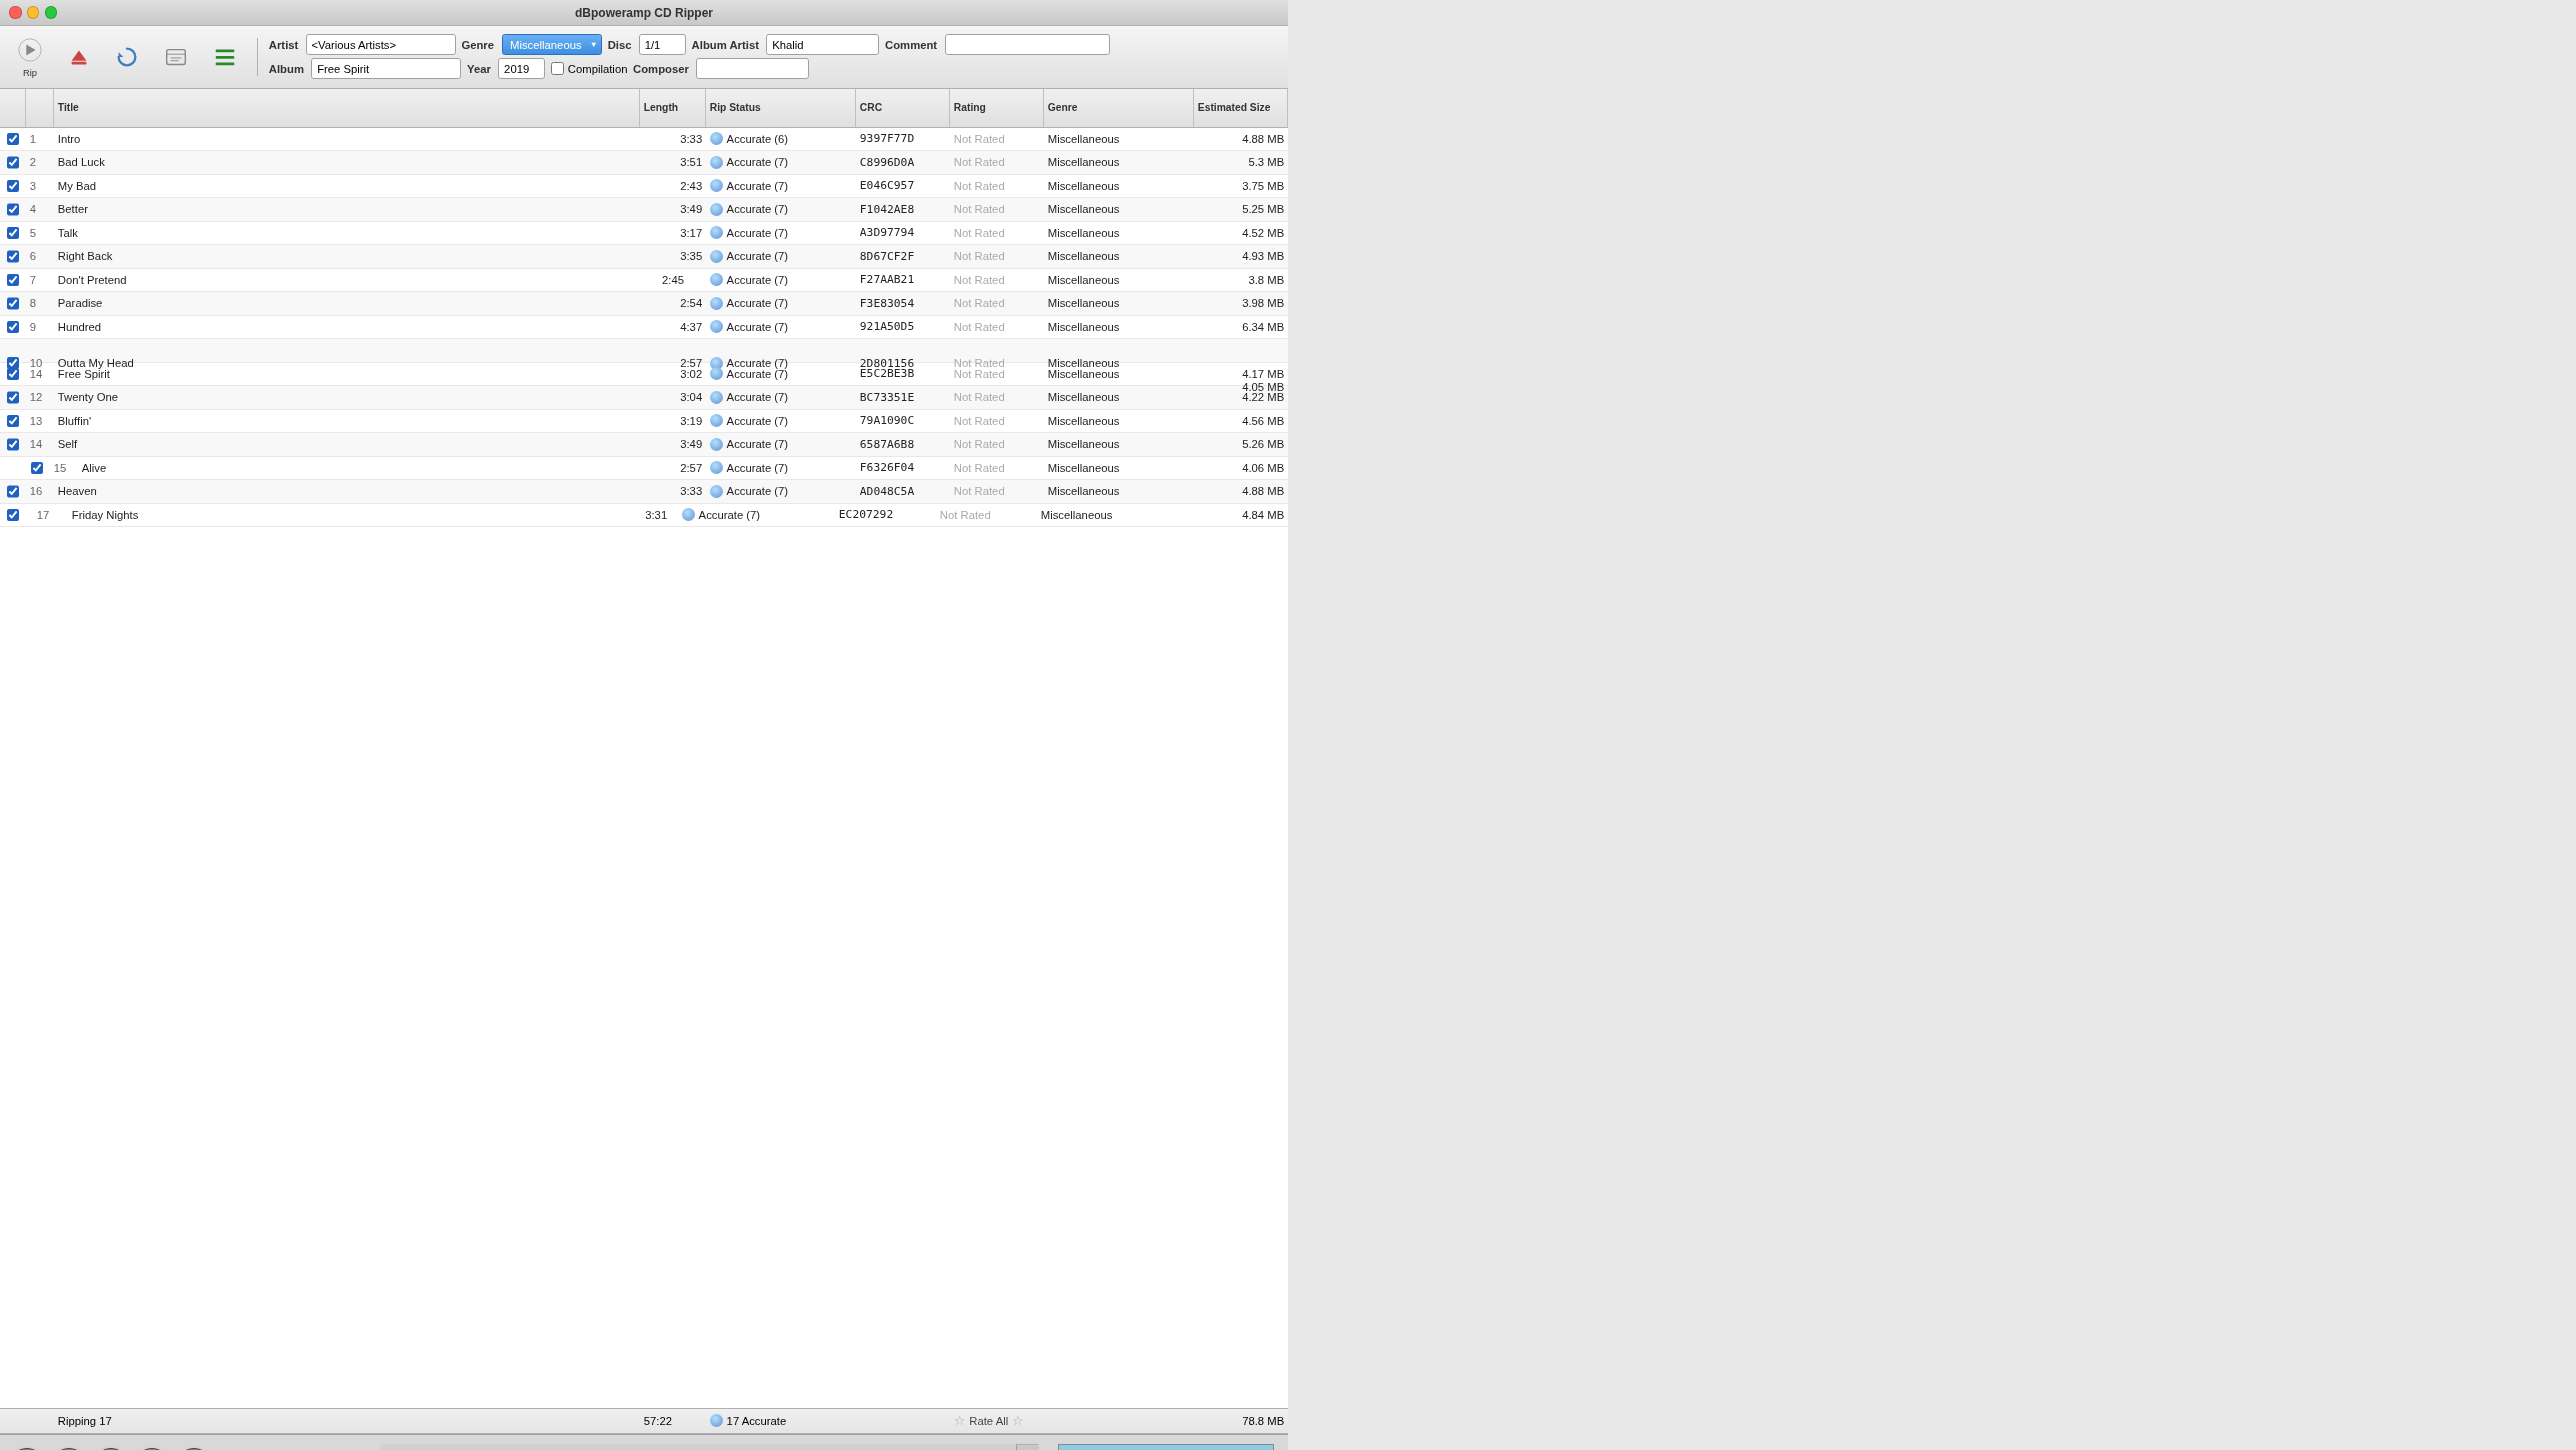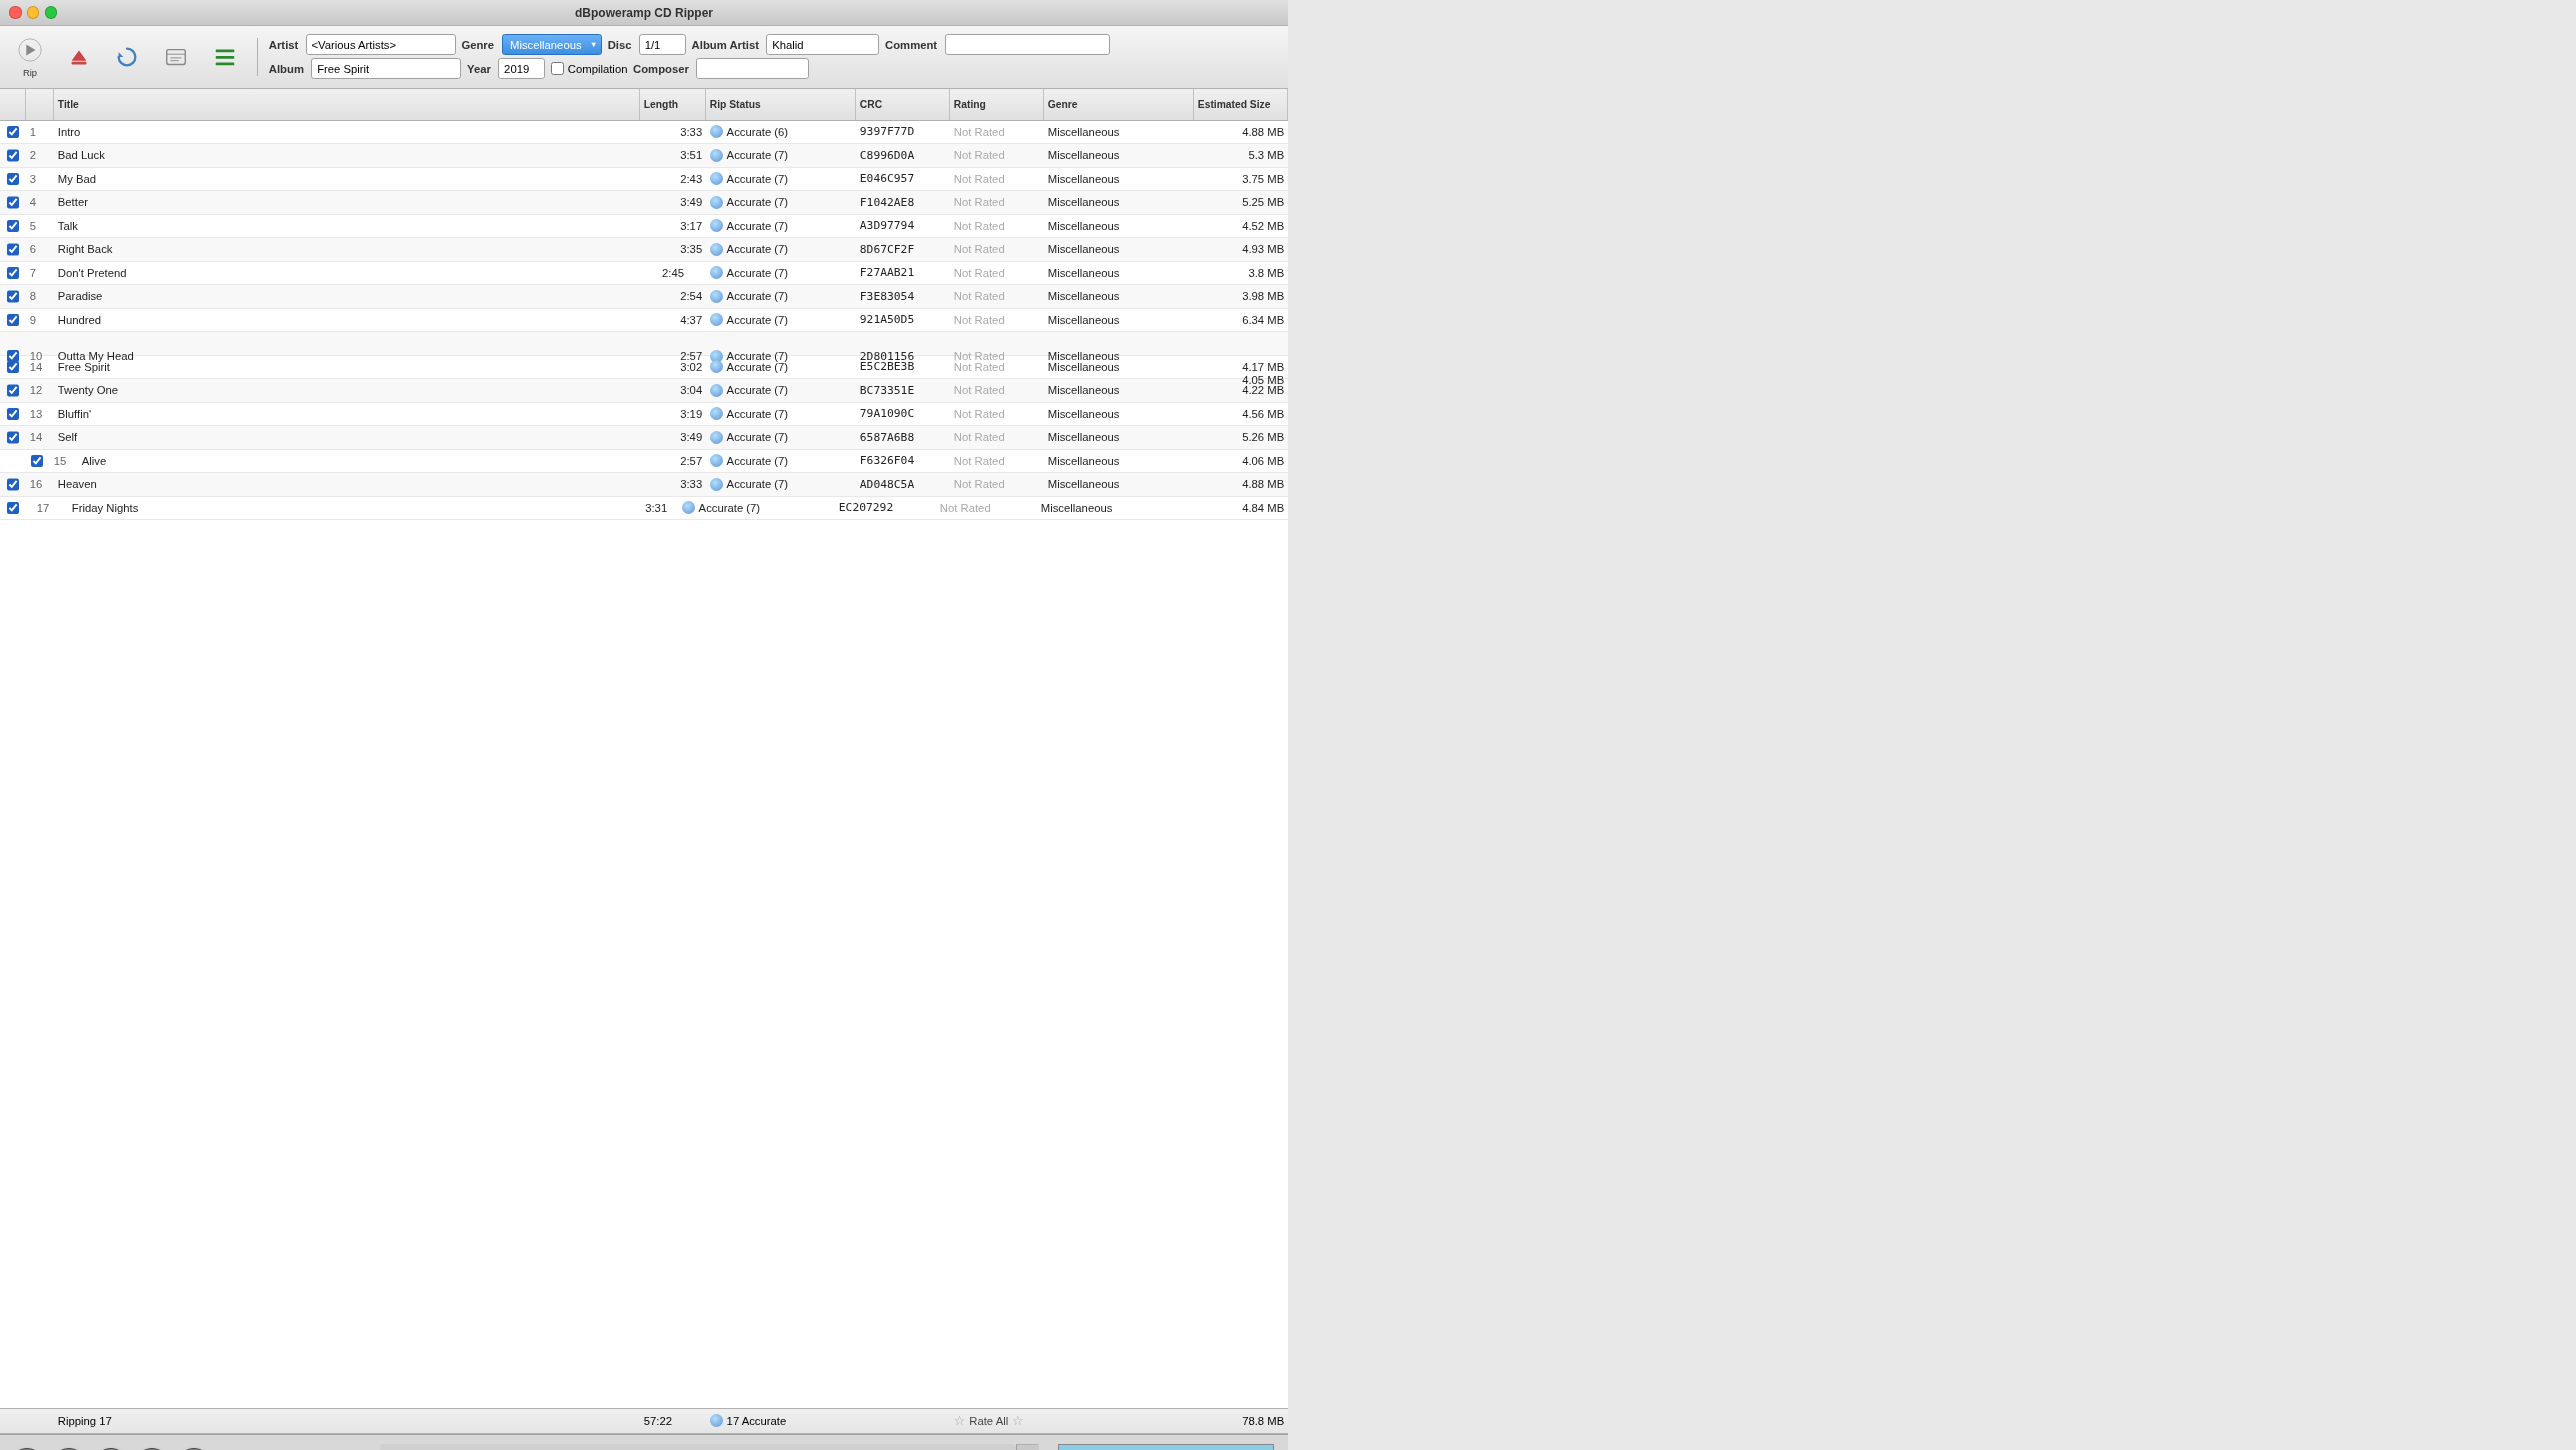--- a/index.html
+++ b/index.html
@@ -142,21 +142,21 @@
       align-items: center;
       gap: 3.8px;
       font-size: 11.3px;
       cursor: pointer;
     }
     .track-list-header {
       display: grid;
       grid-template-columns: 26px 28px 1fr 66px 150px 94px 94px 150px 94px;
       background: linear-gradient(to bottom, #f0f0f0, #e0e0e0);
       border-bottom: 0.9px solid #b0b0b0;
-      height: 32px;
+      height: 39px;
       align-items: center;
     }
     .track-list-header > div {
       font-size: 10.3px;
       font-weight: 600;
       color: #333;
       padding: 0 3.8px;
       border-right: 0.9px solid #c0c0c0;
       height: 100%;
       display: flex;

